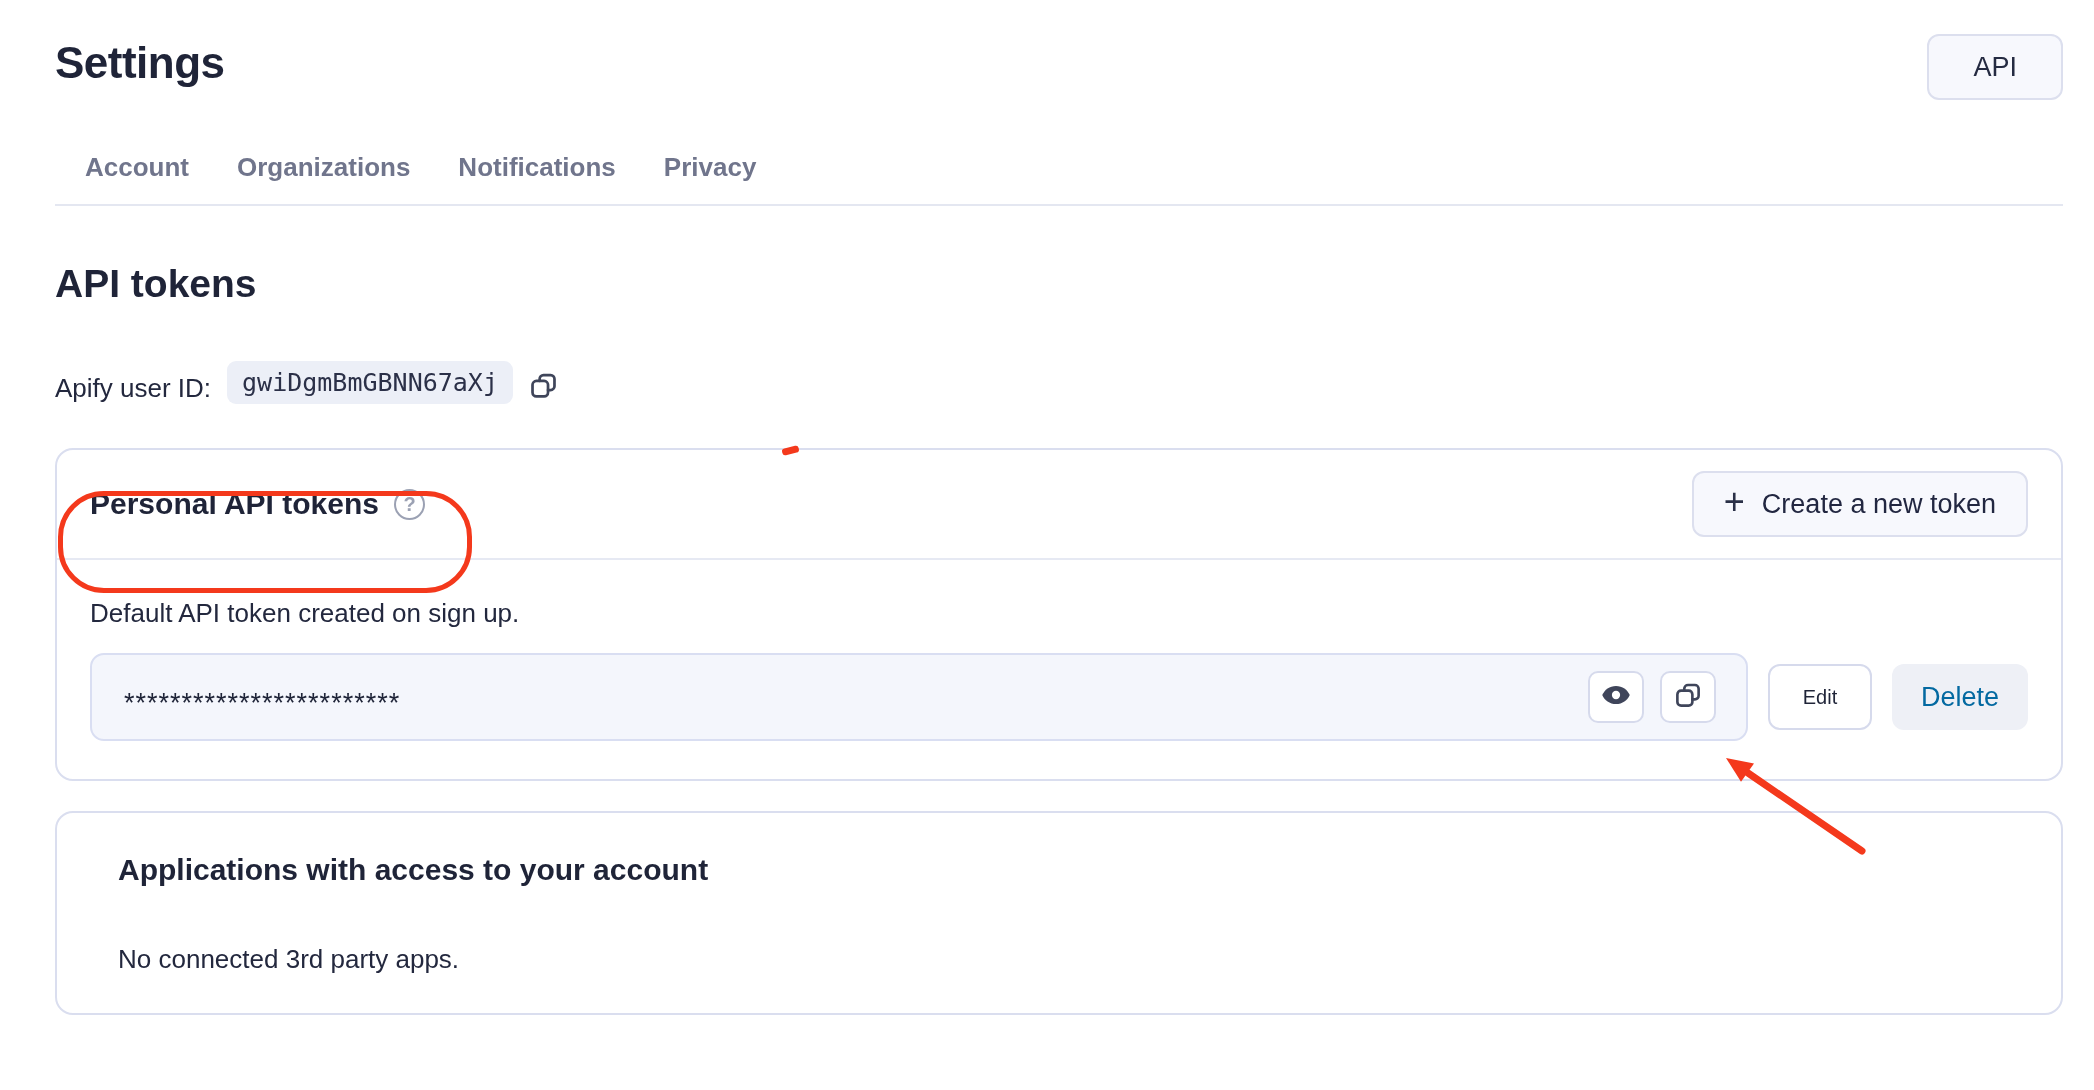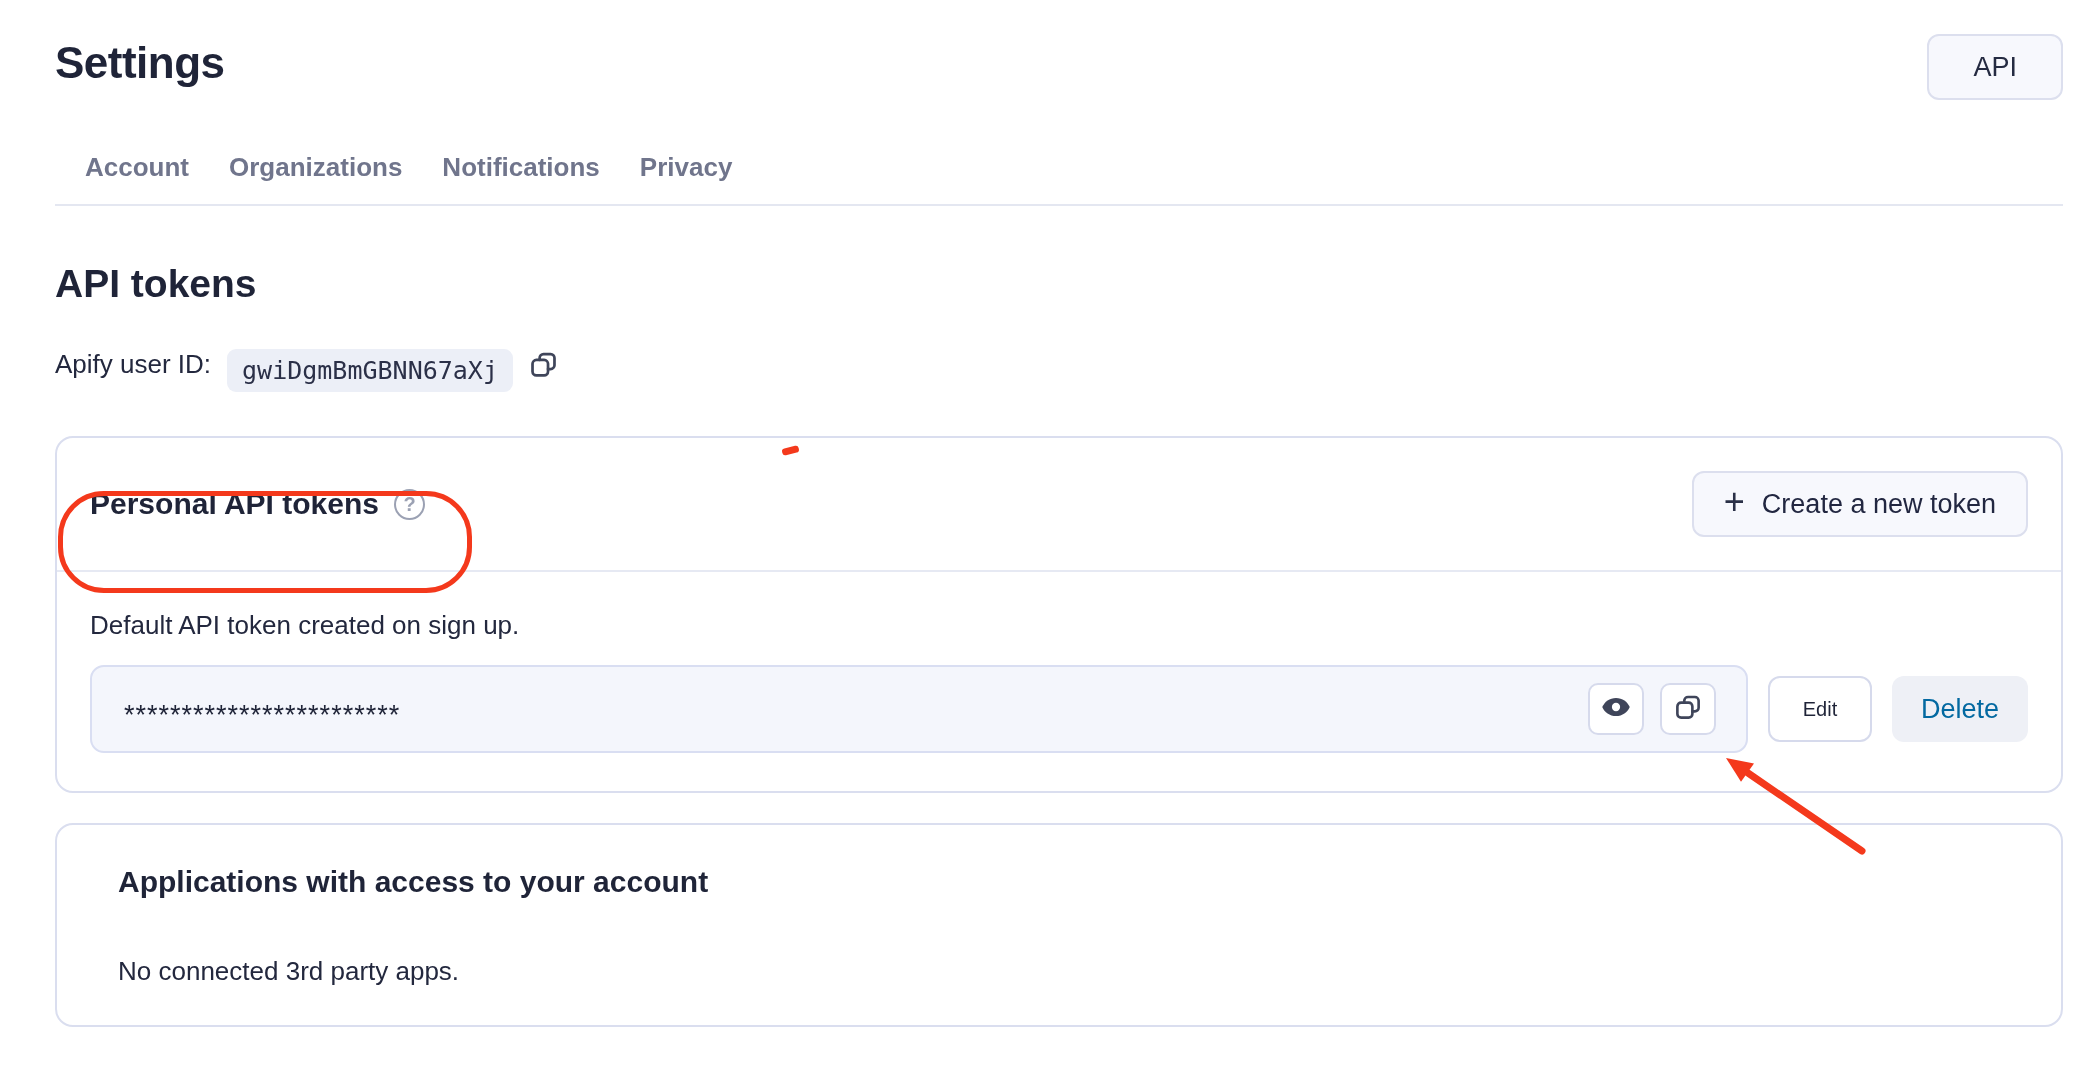--- a/index.html
+++ b/index.html
@@ -14,50 +14,50 @@
   
   .page-header{display:flex;justify-content:space-between;align-items:flex-start;}
   .page-title{margin:0;font-size:44px;line-height:58px;font-weight:700;color:#1f2438;letter-spacing:-0.5px;}
   .api-badge{
     height:62px;padding:0 44px;display:flex;align-items:center;
     font-size:27px;color:#252b42;background:#f7f8fd;
     border:2px solid #dcdfee;border-radius:12px;cursor:pointer;
   }
 
   
-  .tabs{display:flex;margin-top:48px;border-bottom:2px solid #e4e7f1;padding-left:14px;column-gap:16px;gap:8px;}
+  .tabs{display:flex;margin-top:48px;border-bottom:2px solid #e4e7f1;padding-left:14px;column-gap:16px;}
   .tab{
     font-size:26px;font-weight:700;color:#70758c;
     padding:4px 16px 18px;margin-bottom:-2px;border-bottom:5px solid transparent;
     cursor:pointer;white-space:nowrap;
   }
   .tab.active{color:#176ae5;border-bottom-color:#176ae5;}
 
   
   .section-title{margin:56px 0 0;font-size:39px;font-weight:700;color:#1f2438;}
   .section-desc{margin:16px 0 0;font-size:26px;line-height:35px;color:#2a2f45;}
   .section-desc .bold{font-weight:700;color:#1f2438;}
   .link{color:#176ae5;text-decoration:none;cursor:pointer;}
   .ext-arrow{color:#176ae5;font-size:21px;vertical-align:9px;margin-left:5px;}
 
-  .userid-row{margin-top:43px;display:flex;align-items:flex-start;}
+  .userid-row{margin-top:55px;display:flex;align-items:flex-end;}
   .userid-label{font-size:26px;color:#23283e;}
   .userid-chip{
     margin-left:16px;font-family:"DejaVu Sans Mono",monospace;font-size:25px;color:#2b3048;
     background:#eceff7;border-radius:9px;padding:7px 15px;
   }
   .inline-copy{margin-left:15px;background:none;border:none;padding:0;cursor:pointer;display:flex;align-items:center;}
 
   
   .card{border:2px solid #dadeef;border-radius:18px;background:#fff;}
   .card-tokens{margin-top:44px;}
   .card-apps{margin-top:30px;height:204px;box-sizing:border-box;}
   .card-header{
     height:108px;display:flex;align-items:center;justify-content:space-between;
-    padding:12px 33px;border-bottom:2px solid #e6e9f3;
+    padding:0 33px;border-bottom:2px solid #e6e9f3;
   }
   .card-title{font-size:30px;font-weight:700;color:#1f2438;display:flex;align-items:center;gap:15px;}
   .help-icon{
     width:31px;height:31px;border:2.5px solid #9ba1b3;border-radius:50%;
     color:#9ba1b3;font-size:20px;font-weight:700;line-height:1;
     display:flex;align-items:center;justify-content:center;cursor:pointer;box-sizing:border-box;
   }
   .create-btn{
     height:66px;padding:0 30px;display:flex;align-items:center;gap:17px;
     font-size:27px;color:#222741;background:#f7f8fd;

